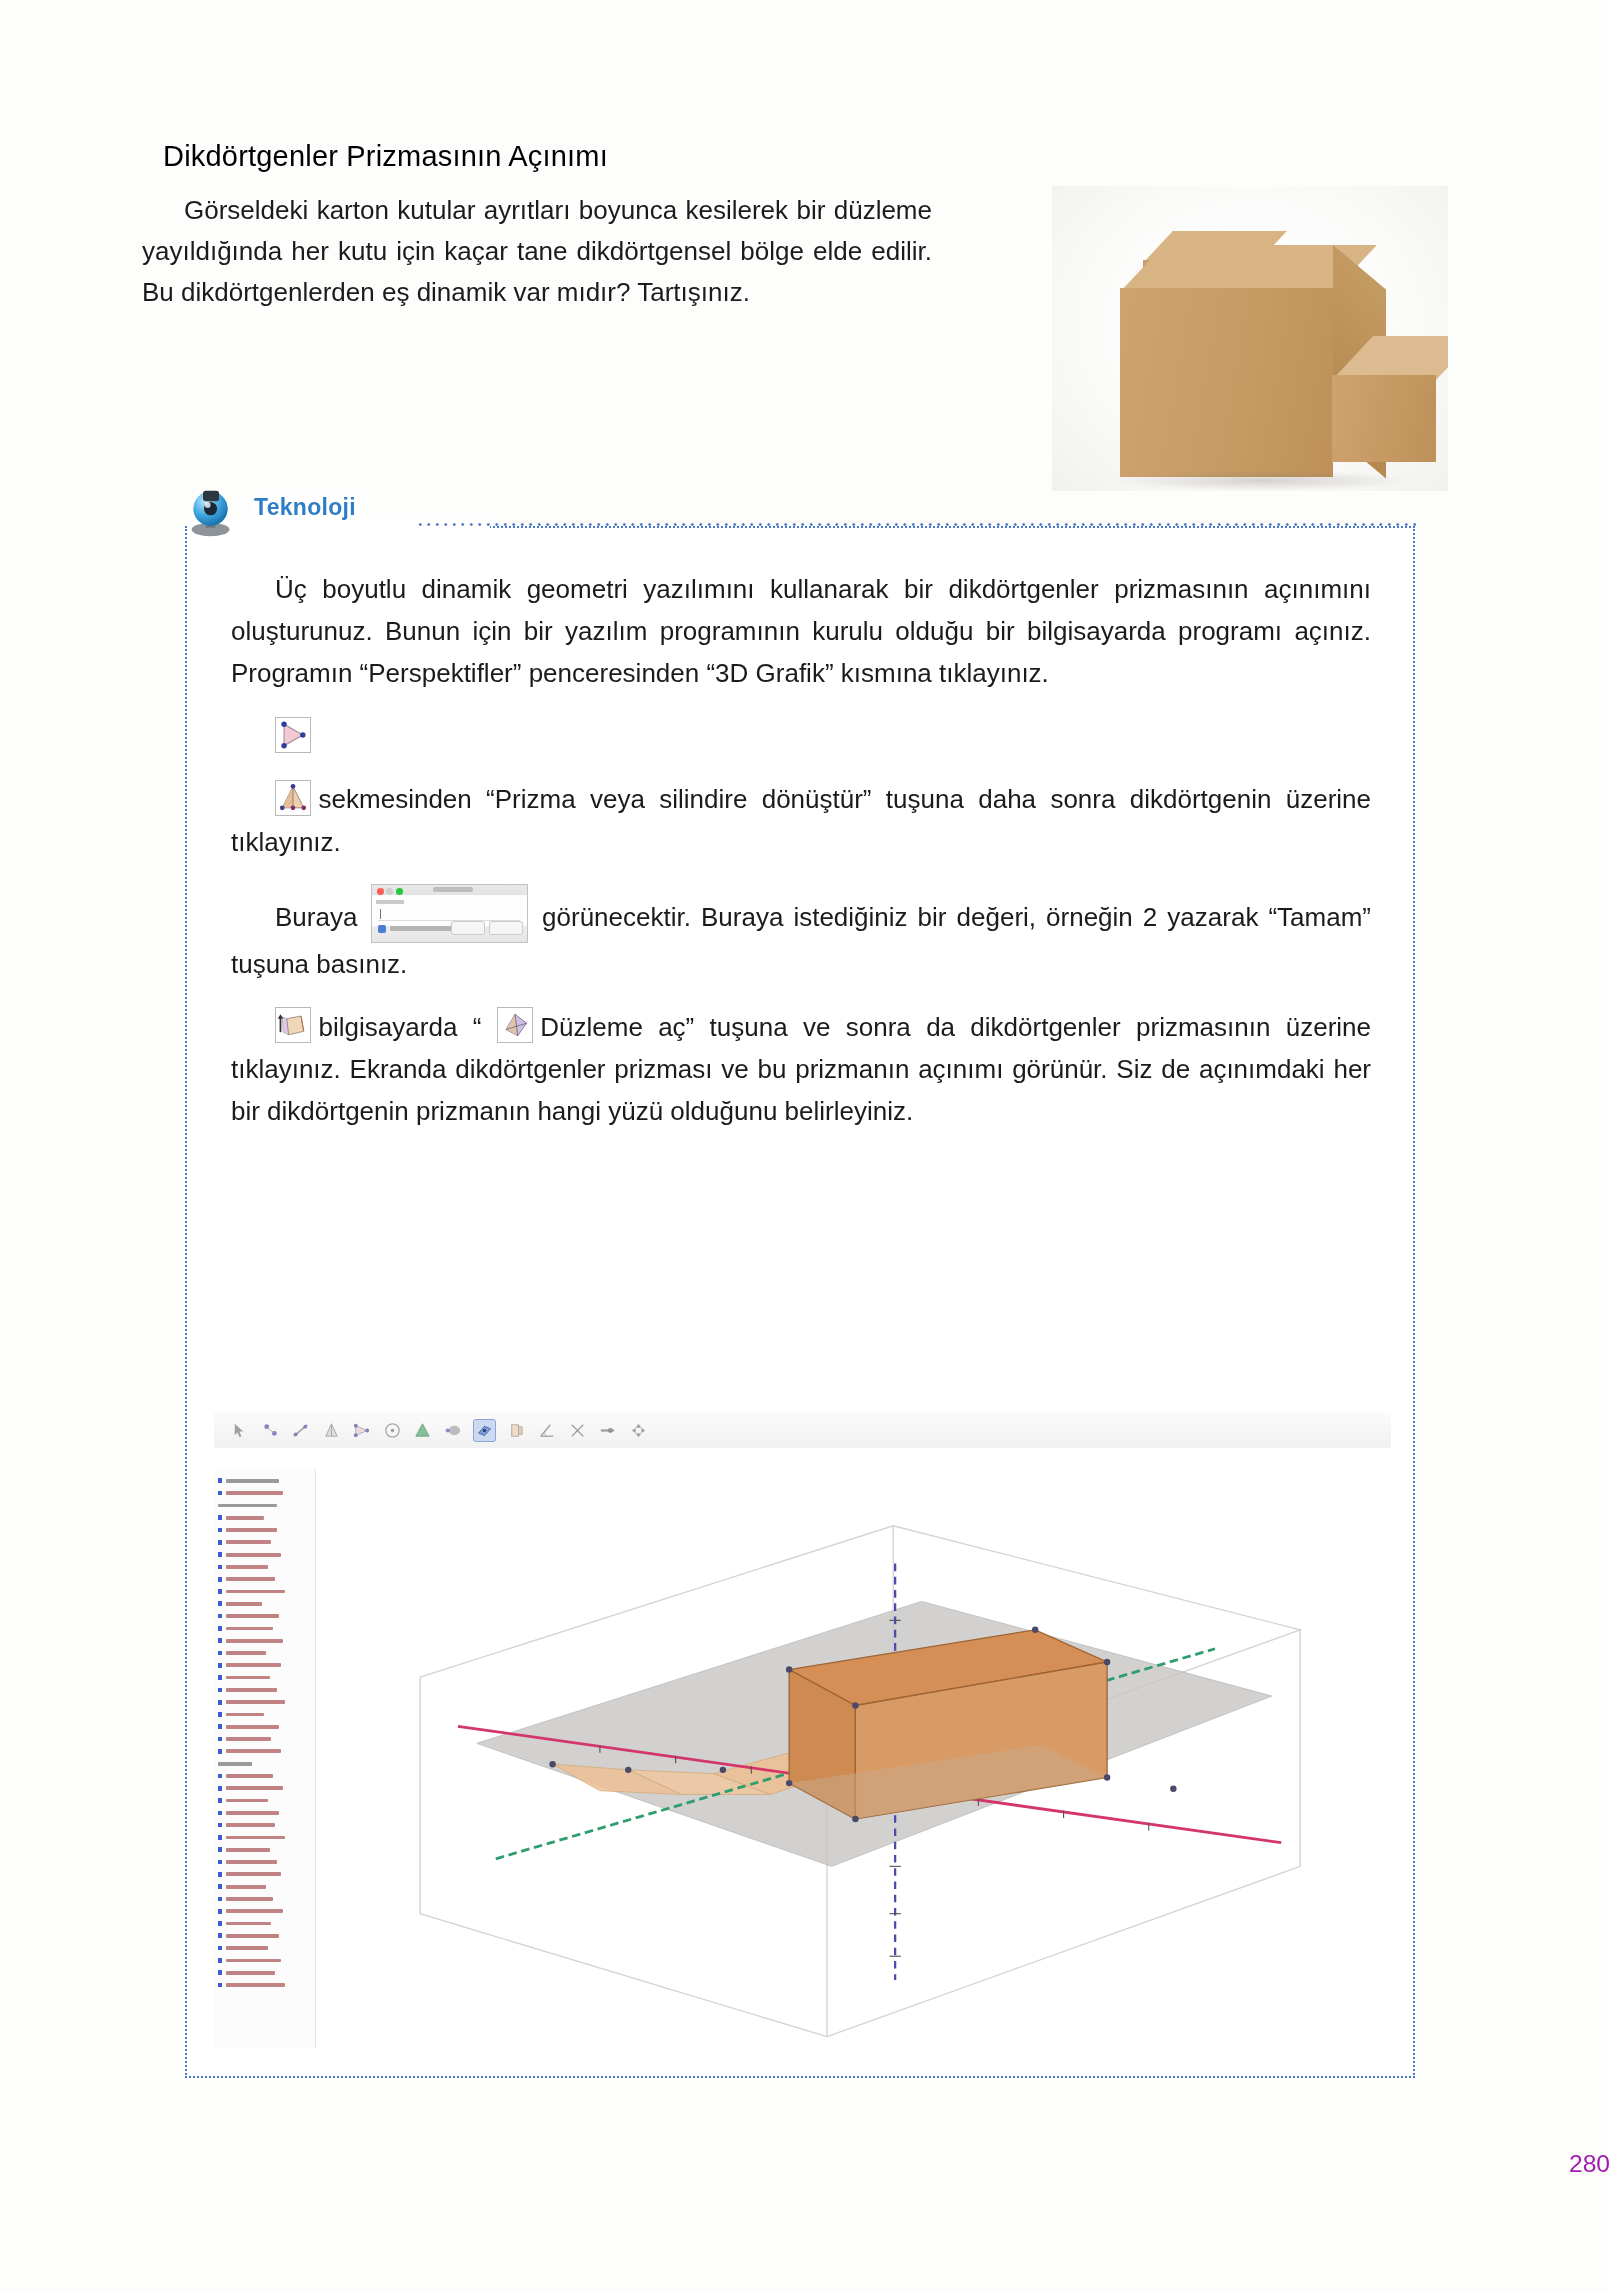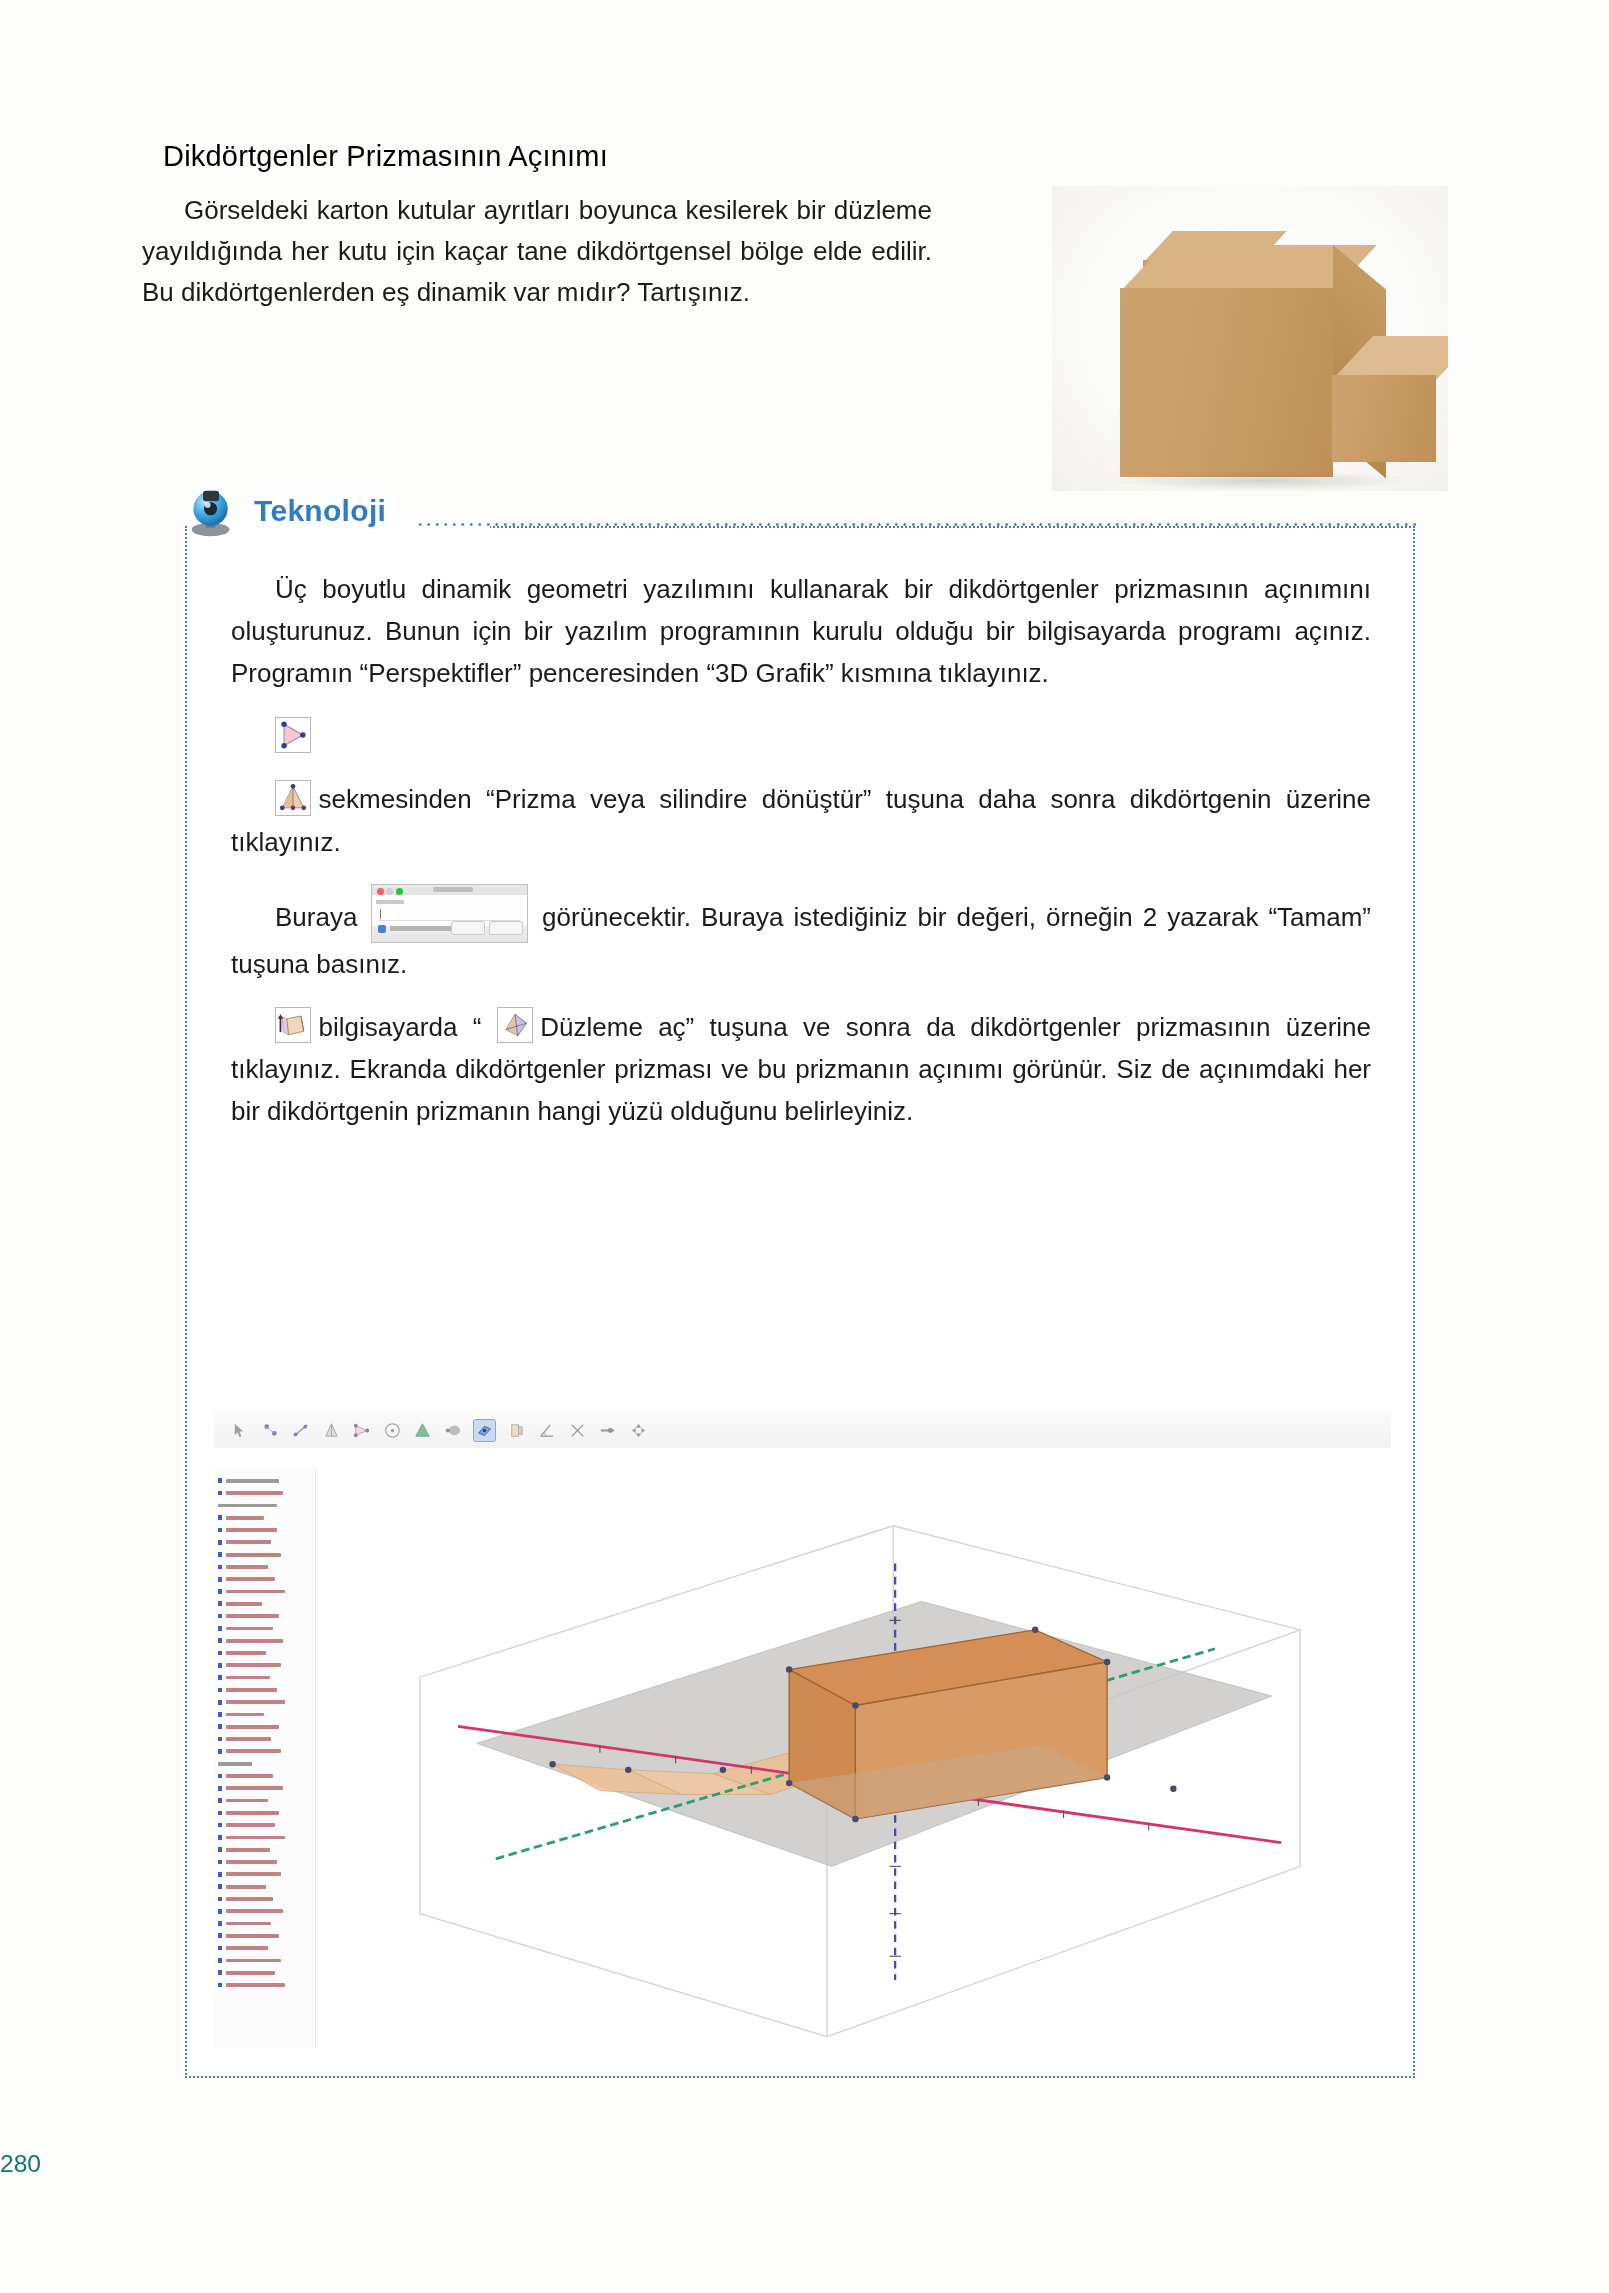--- a/index.html
+++ b/index.html
@@ -104,21 +104,21 @@
     border:2.8px dotted #4a78c8;
     box-sizing:border-box;
     background:#ffffff;
   }
   .tek-icon{
     position:absolute;left:185px;top:486px;
     width:53px;height:53px;
   }
   .tek-label{
     position:absolute;left:254px;top:494px;
-    color:#2f7dc4;font-size:30px;font-weight:bold;
+    color:#2f7dc4;font-size:23px;font-weight:bold;
     background:#ffffff;padding:0 11.4px 0 0;
     letter-spacing:0.3px;
   }
   .tek-dots{
     position:absolute;left:416px;top:523px;
     width:1000px;height:2.8px;
     background-image:radial-gradient(circle, #4a78c8 1.1px, rgba(0,0,0,0) 1.5px);
     background-size:8.5px 2.8px;
   }
   .tek-mask-left{
@@ -218,21 +218,21 @@
   .alg-head .bar{background:#9a9a9a;}
   .gg-3d{
     position:absolute;left:102px;top:57px;right:0;bottom:0;
     background:#ffffff;overflow:hidden;
   }
   .gg-3d svg{display:block;width:100%;height:100%;}
 
   
   .pgnum{
     position:absolute;left:0;right:0;top:2150px;
-    text-align:left;font-size:24.6px;color:#0f766e;
+    text-align:right;font-size:24.6px;color:#a21caf;
   }
 </style>
 </head>
 <body>
 
 <div class="page">
 
   <div class="top-section">
     <h1 class="section-title">Dikdörtgenler Prizmasının Açınımı</h1>
     <p class="intro-para">Görseldeki karton kutular ayrıtları boyunca kesilerek bir düzleme yayıldığında her kutu için kaçar tane dikdörtgensel bölge elde edilir. Bu dikdörtgenlerden eş dinamik var mıdır? Tartışınız.</p>

